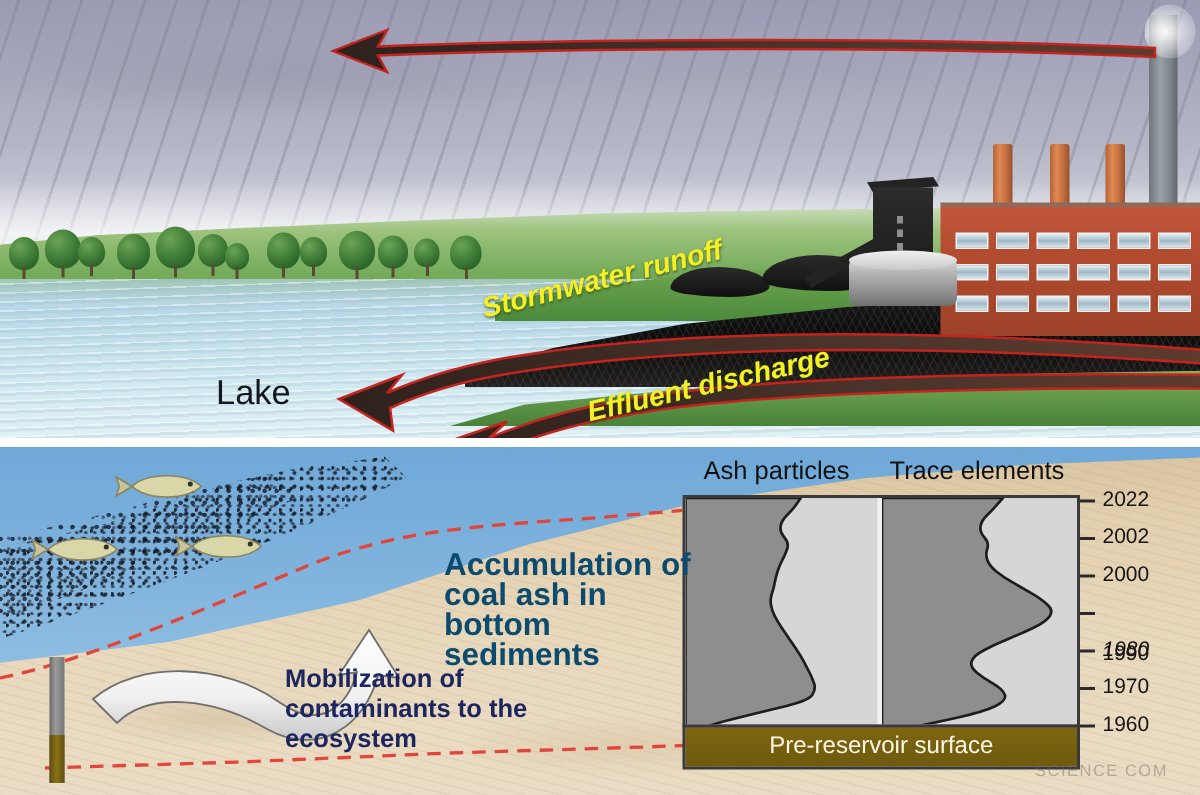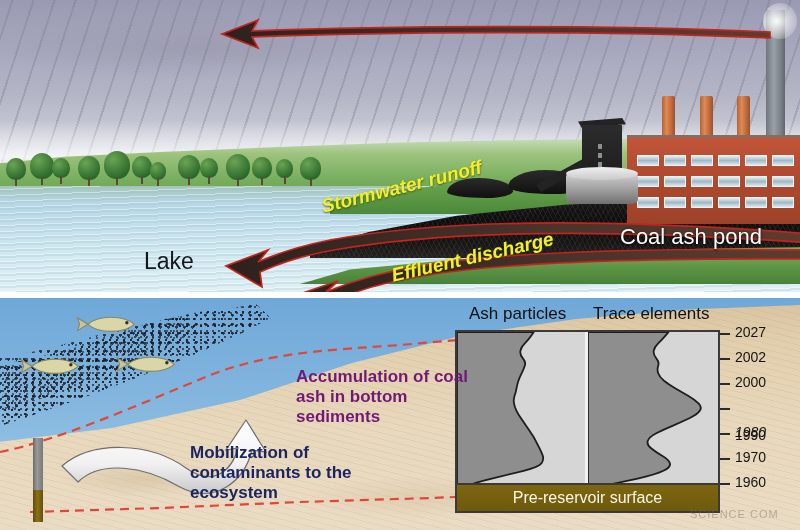--- a/index.html
+++ b/index.html
@@ -117,21 +117,21 @@
   
   .lbl{position:absolute;white-space:nowrap;}
   .lbl-airborne{left:460px;top:30px;color:#f7e21c;font-size:22px;font-weight:bold;font-style:italic;
      text-shadow:0 1px 1px rgba(60,50,0,.5);}
   .lbl-storm{left:322px;top:196px;color:#f4f024;font-size:19px;font-weight:bold;font-style:italic;
      transform:rotate(-14deg);transform-origin:left center;text-shadow:0 1px 2px rgba(40,60,20,.75);}
   .lbl-eff{left:392px;top:265px;color:#f4f024;font-size:19px;font-weight:bold;font-style:italic;
      transform:rotate(-13deg);transform-origin:left center;text-shadow:0 1px 2px rgba(40,60,20,.75);}
   .lbl-pond{left:620px;top:224px;color:#ffffff;font-size:22px;text-shadow:0 1px 3px rgba(0,0,0,.9);}
   .lbl-lake{left:144px;top:248px;color:#14181c;font-size:23px;}
-  .lbl-accum{left:296px;top:367px;color:#701a75;font-size:17px;font-weight:bold;line-height:20px;white-space:normal;width:175px;}
+  .lbl-accum{left:296px;top:367px;color:#0c4a6e;font-size:21px;font-weight:bold;line-height:20px;white-space:normal;width:175px;}
   .lbl-mobil{left:190px;top:443px;color:#1b2560;font-size:17px;font-weight:bold;line-height:20px;white-space:normal;width:192px;}
 
   
   .inset{position:absolute;left:455px;top:330px;width:265px;height:185px;}
   .inset-frame{position:absolute;left:0;top:0;width:265px;height:155px;
      border:2px solid #3a3a3a;background:#d6d6d6;box-sizing:border-box;overflow:hidden;}
   .panel{position:absolute;top:0;height:100%;overflow:hidden;}
   .panel-divider{position:absolute;top:0;width:3px;height:155px;background:#f2f2f2;}
   .prebar{position:absolute;left:0;top:153px;width:265px;height:30px;
      background:linear-gradient(180deg,#7e6610 0%,#6d5a0e 100%);border:2px solid #3a3a3a;box-sizing:border-box;}
@@ -332,37 +332,36 @@
           </svg>
       </div>
     </div>
 
     <div class="prebar">
       <span>Pre-reservoir surface</span>
     </div>
 
     <div class="axis" id="year-axis">
         <div class="tick" style="top: 2.5px;"></div>
-        <div class="ylab" style="top: 2.5px;">2027</div>
+        <div class="ylab" style="top: 2.5px;">2022</div>
         <div class="tick" style="top: 27.5px;"></div>
         <div class="ylab" style="top: 27.5px;">2002</div>
         <div class="tick" style="top: 52.5px;"></div>
         <div class="ylab" style="top: 52.5px;">2000</div>
         <div class="tick" style="top: 77.5px;"></div>
         <div class="ylab" style="top: 77.5px; margin-top: 28px;">1990</div>
         <div class="tick" style="top: 102.5px;"></div>
         <div class="ylab" style="top: 102.5px; font-style: italic;">1980</div>
         <div class="tick" style="top: 127.5px;"></div>
         <div class="ylab" style="top: 127.5px;">1970</div>
         <div class="tick" style="top: 152.5px;"></div>
         <div class="ylab" style="top: 152.5px;">1960</div>
       </div>
   </div>
 
   <div class="lbl lbl-storm">Stormwater runoff</div>
   <div class="lbl lbl-eff">Effluent discharge</div>
-  <div class="lbl lbl-pond">Coal ash pond</div>
   <div class="lbl lbl-lake">Lake</div>
   <div class="lbl lbl-accum">Accumulation of coal ash in bottom sediments</div>
   <div class="lbl lbl-mobil">Mobilization of contaminants to the ecosystem</div>
 
   <div class="watermark">SCIENCE COM</div>
 </div>
 
 </body></html>

